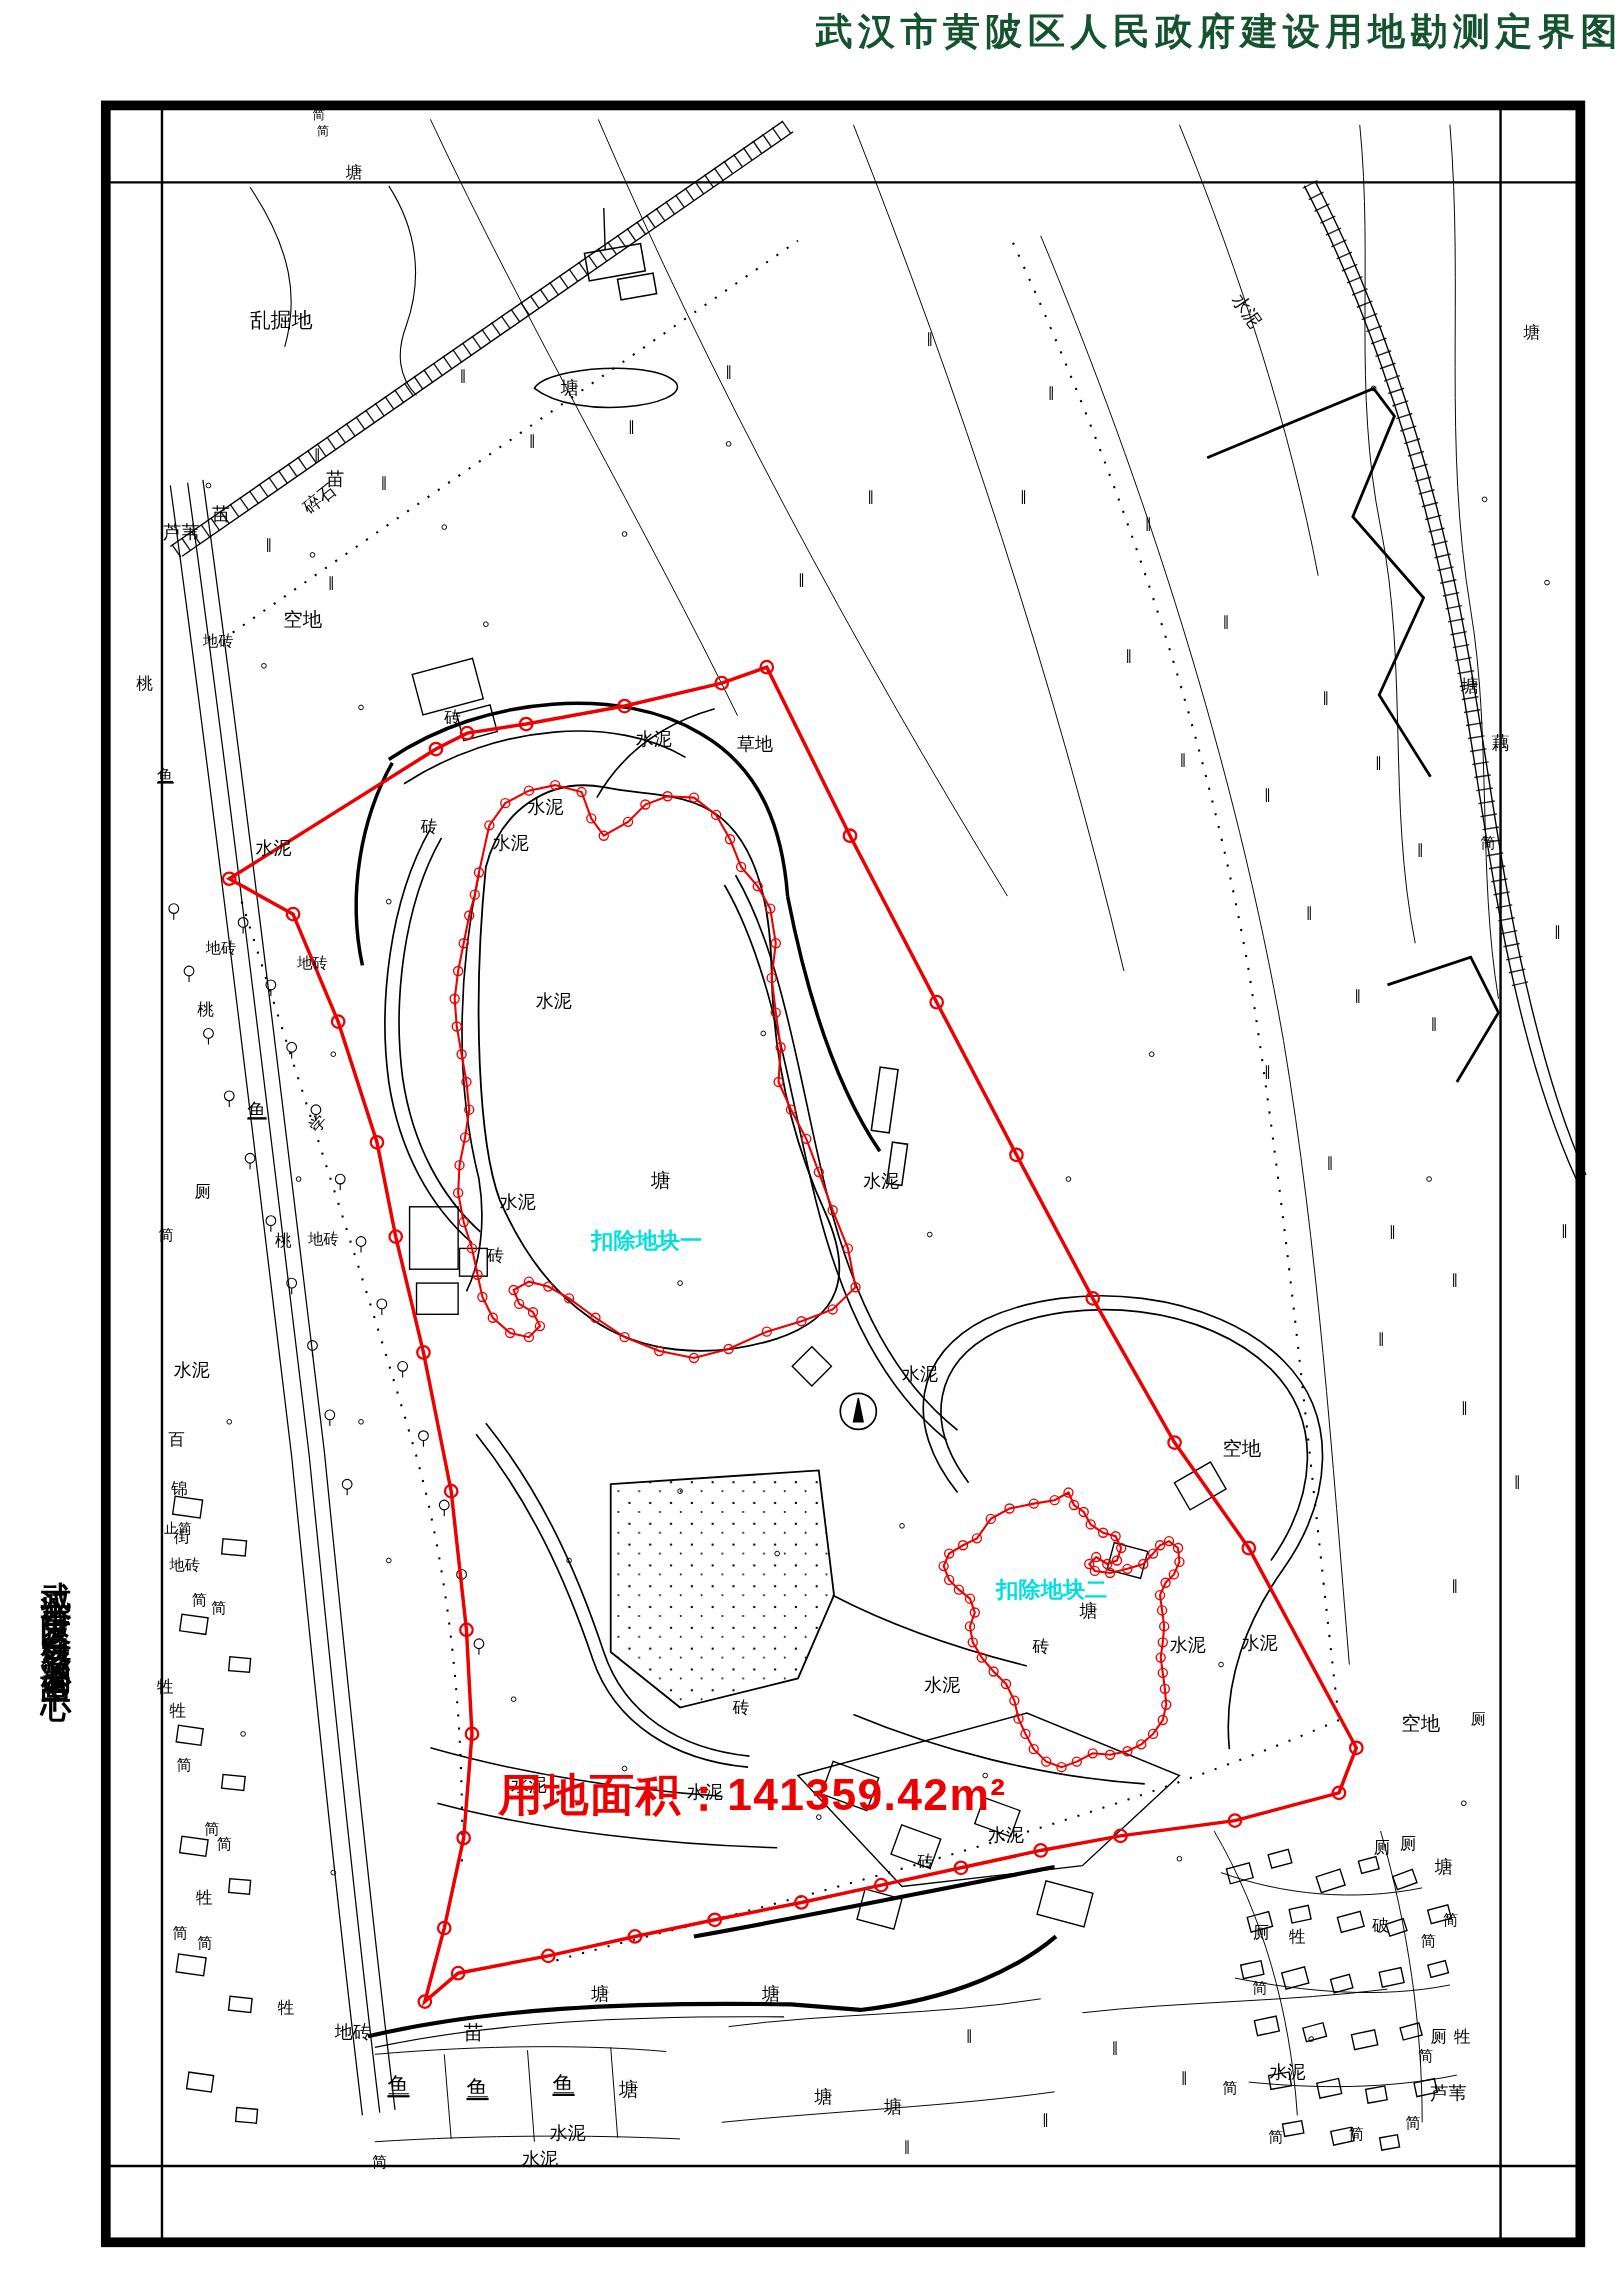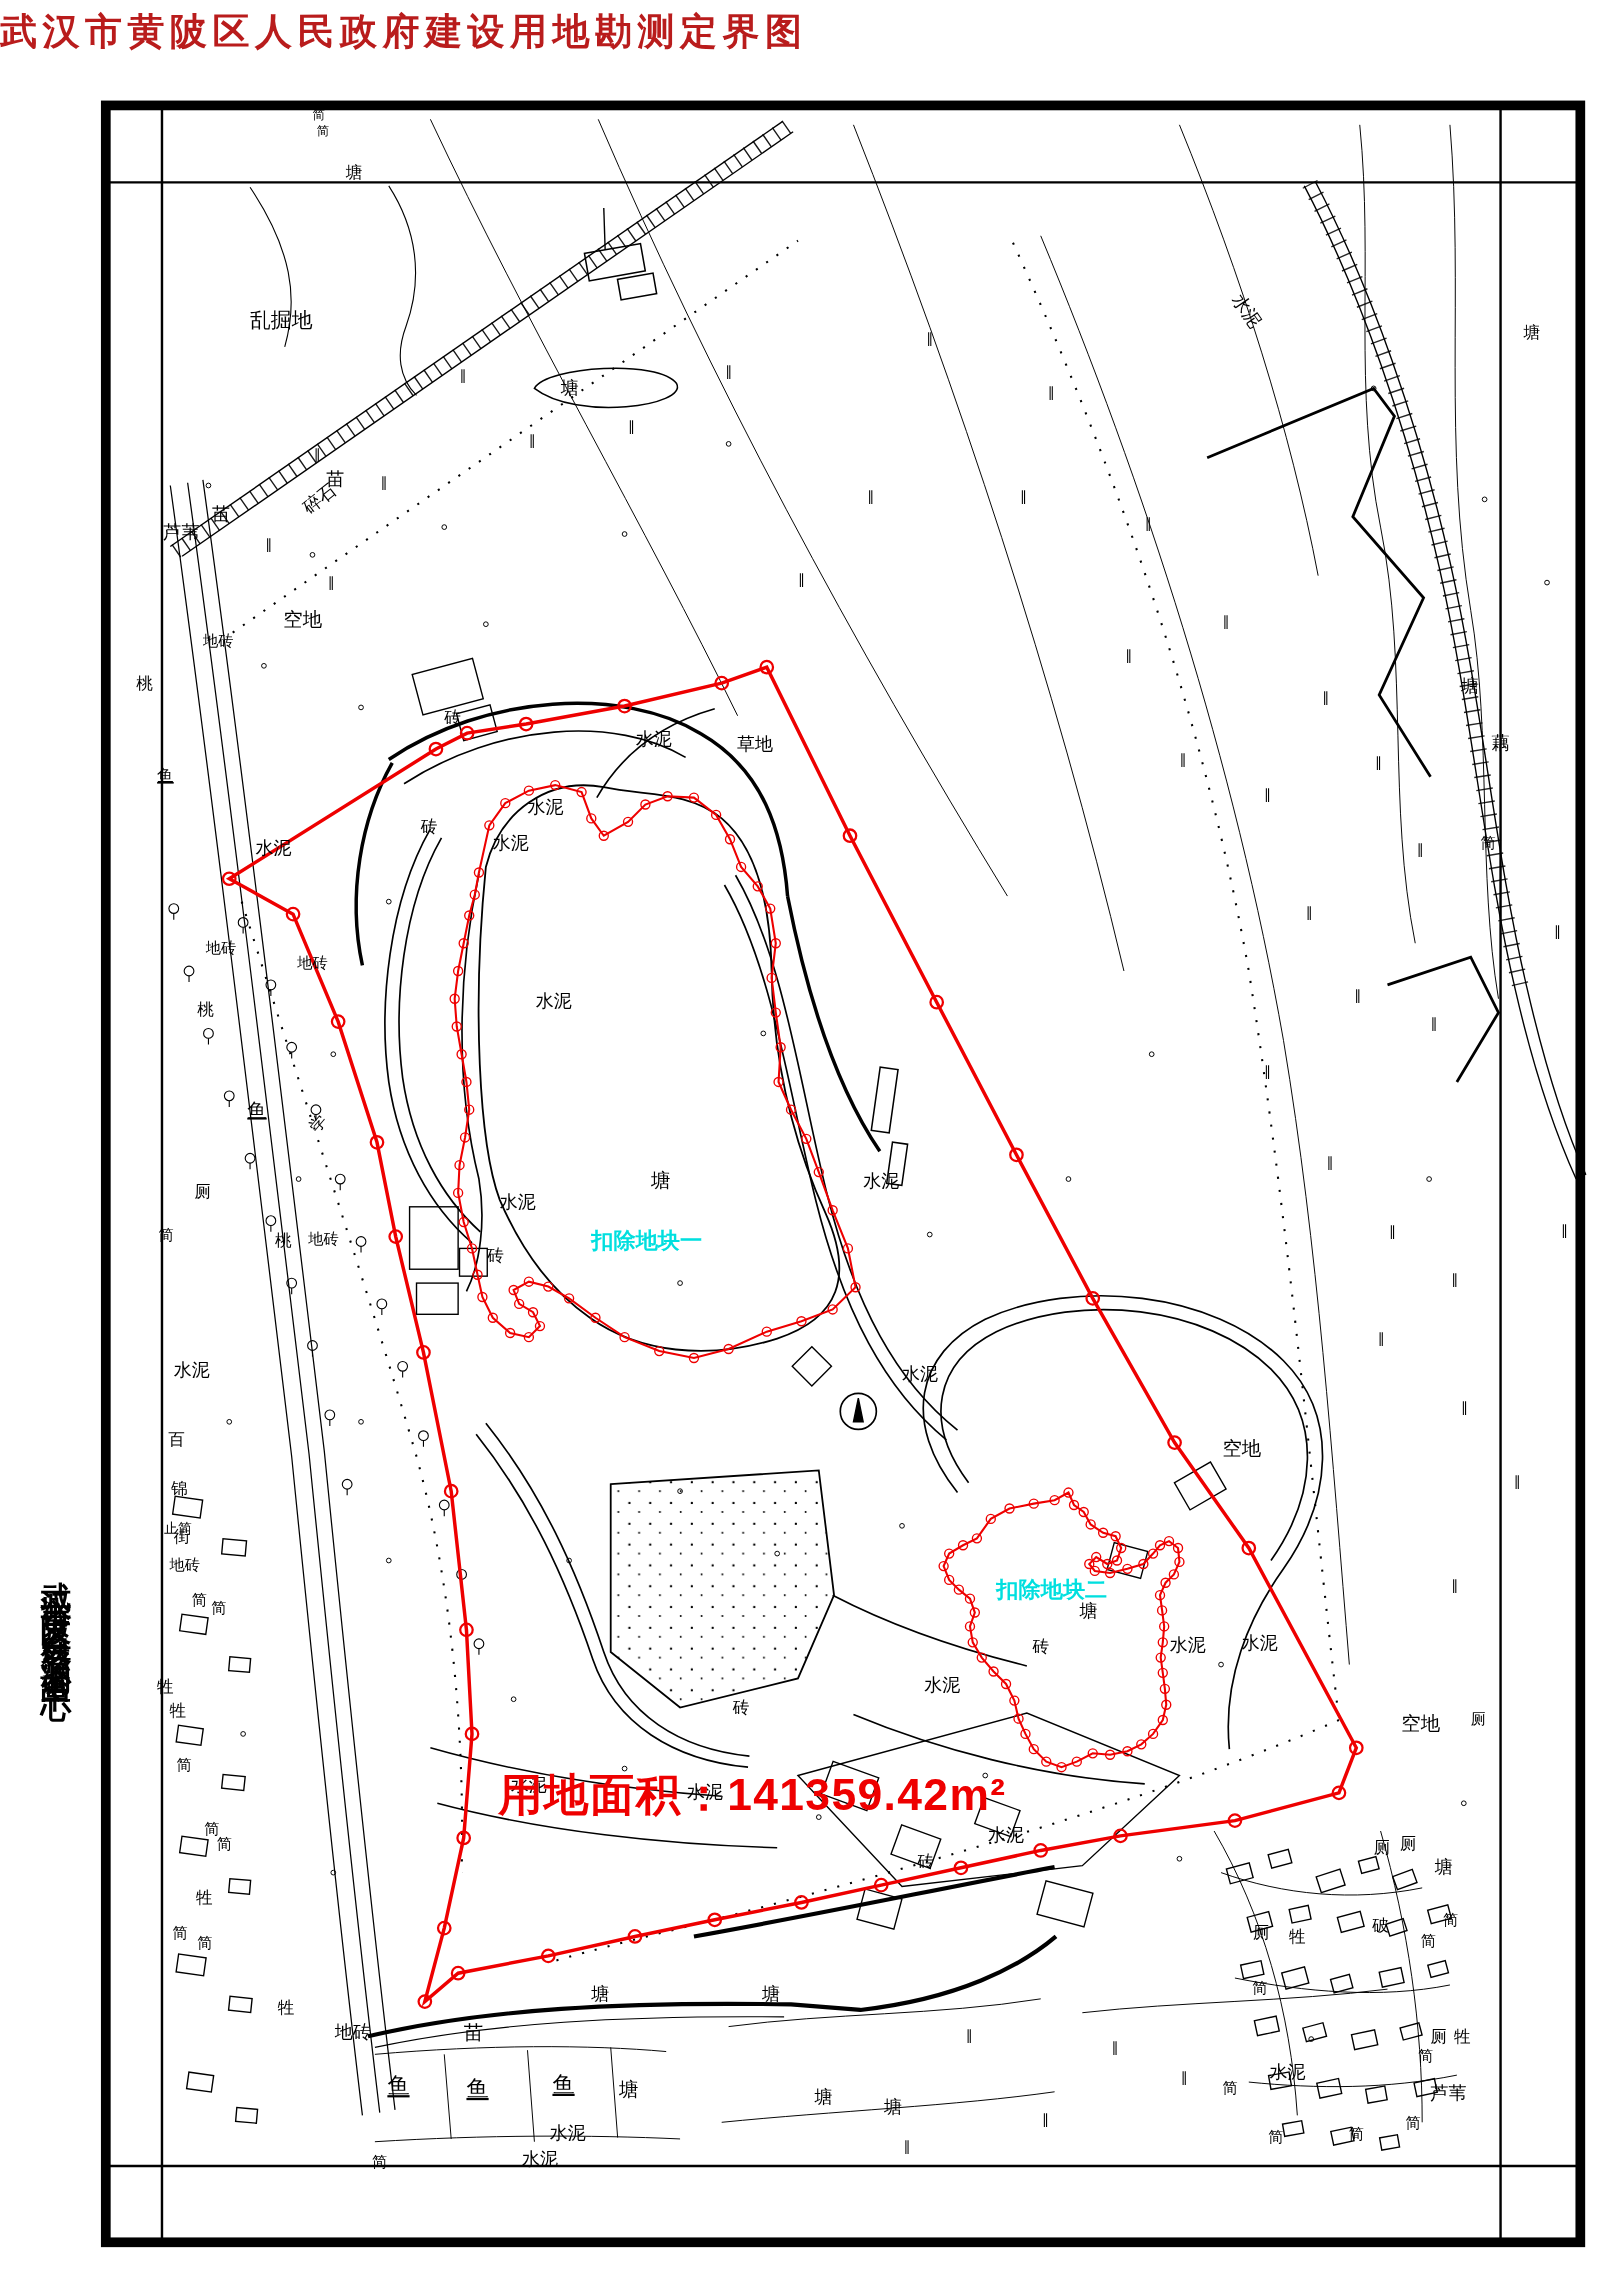--- a/index.html
+++ b/index.html
@@ -1,18 +1,18 @@
 <!DOCTYPE html>
 <html style="font-size:11px"><head>
 <meta charset="utf-8">
 <style>
   html,body{margin:0;padding:0;background:#ffffff;}
   body{width:1623px;height:2295px;position:relative;font-family:"Liberation Sans",sans-serif;overflow:hidden;}
-  #title{position:absolute;left:0;top:7px;width:100%;text-align:left;
-         font-size:37px;font-weight:bold;letter-spacing:5.5px;color:#b91c1c;}
+  #title{position:absolute;left:0;top:7px;width:100%;text-align:right;
+         font-size:37px;font-weight:bold;letter-spacing:5.5px;color:#14532d;}
   #side-caption{position:absolute;left:36px;top:1557px;height:666px;
          writing-mode:vertical-rl;text-orientation:upright;
          font-size:30.5px;font-weight:bold;letter-spacing:8.3px;color:#000;}
   svg text{font-family:"Liberation Sans",sans-serif;}
   .lbl{fill:#000;}
   .lbl.u{text-decoration:underline;}
 </style>
 </head>
 <body>
 

